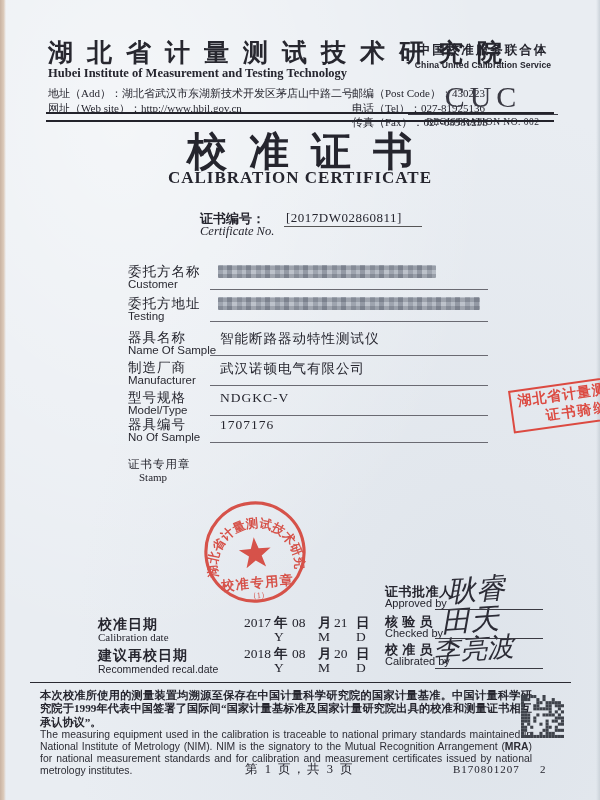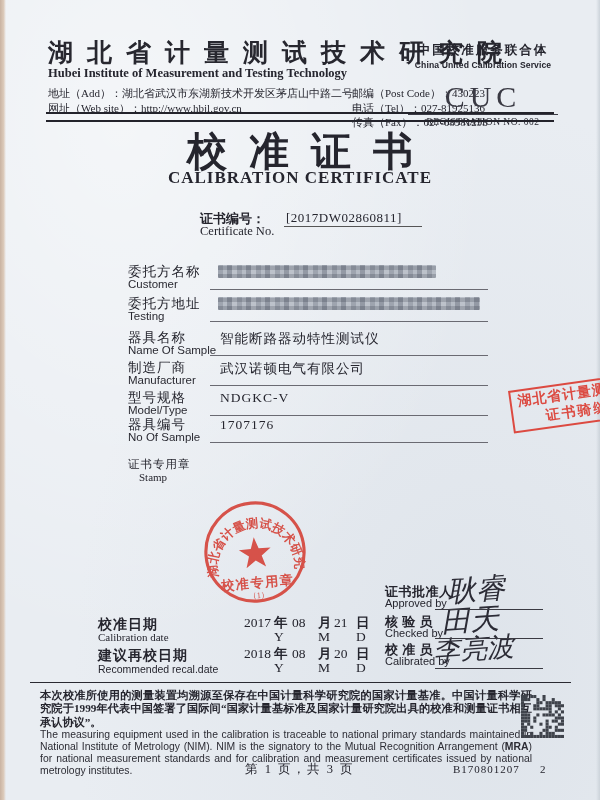--- a/index.html
+++ b/index.html
@@ -25,21 +25,21 @@
   .cuc .cn{font-size:12.5px;font-weight:bold;letter-spacing:2px;}
   .cuc .en{font-size:8.6px;font-weight:bold;letter-spacing:.1px;margin-top:1px;}
   .cuc .abbr{font-size:30px;letter-spacing:5px;color:#3a3a44;margin-top:12px;line-height:30px;}
   .cuc .thinline{border-top:1.2px solid #3a3a44;margin:2px 0 2px 0;}
   .cuc .reg{font-size:9.5px;letter-spacing:.5px;}
 
   
   .title-cn{left:0;top:124px;width:600px;text-align:center;font-size:40px;font-weight:bold;letter-spacing:22px;text-indent:22px;}
   .title-en{left:0;top:168px;width:600px;text-align:center;font-size:17px;font-weight:bold;letter-spacing:1px;}
   .certno-label-cn{left:200px;top:210px;font-size:13px;font-weight:bold;}
-  .certno-label-en{left:200px;top:224px;font-size:12.5px;}
+  .certno-label-en{left:200px;top:224px;font-size:12.5px;font-style:italic;}
   .certno-value{left:286px;top:210px;font-size:13px;letter-spacing:.5px;}
   .certno-line{left:284px;top:226px;width:138px;border-top:1px solid #555;}
 
   
   .f-row{position:absolute;left:128px;width:372px;height:32px;}
   .f-cn{position:absolute;left:0;top:1px;font-size:13.5px;letter-spacing:1px;}
   .f-en{position:absolute;left:0;top:16px;font-size:11.5px;color:#2a2a32;}
   .f-val{position:absolute;left:92px;top:2px;font-size:13.5px;letter-spacing:1px;}
   .f-line{position:absolute;left:82px;top:27px;width:278px;border-top:1px solid #6a6a72;}
   .mosaic{position:absolute;top:3px;height:13px;border-radius:1px;filter:blur(.6px);

